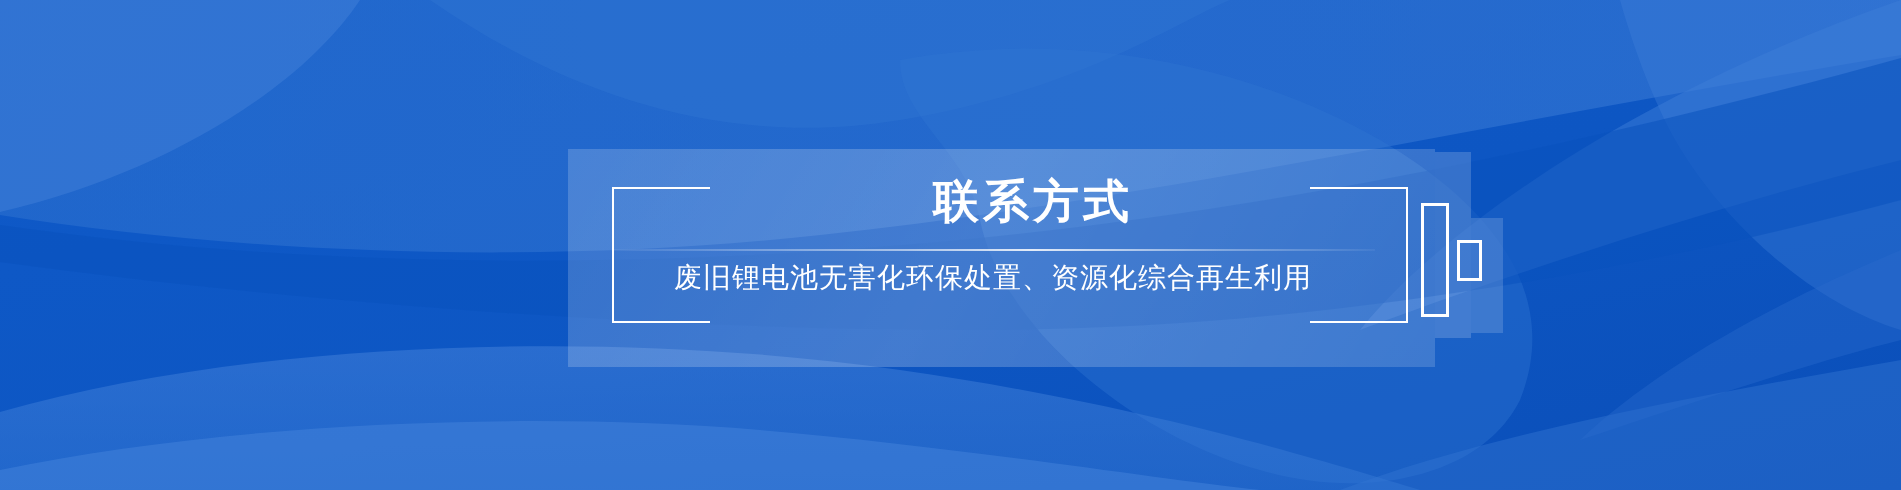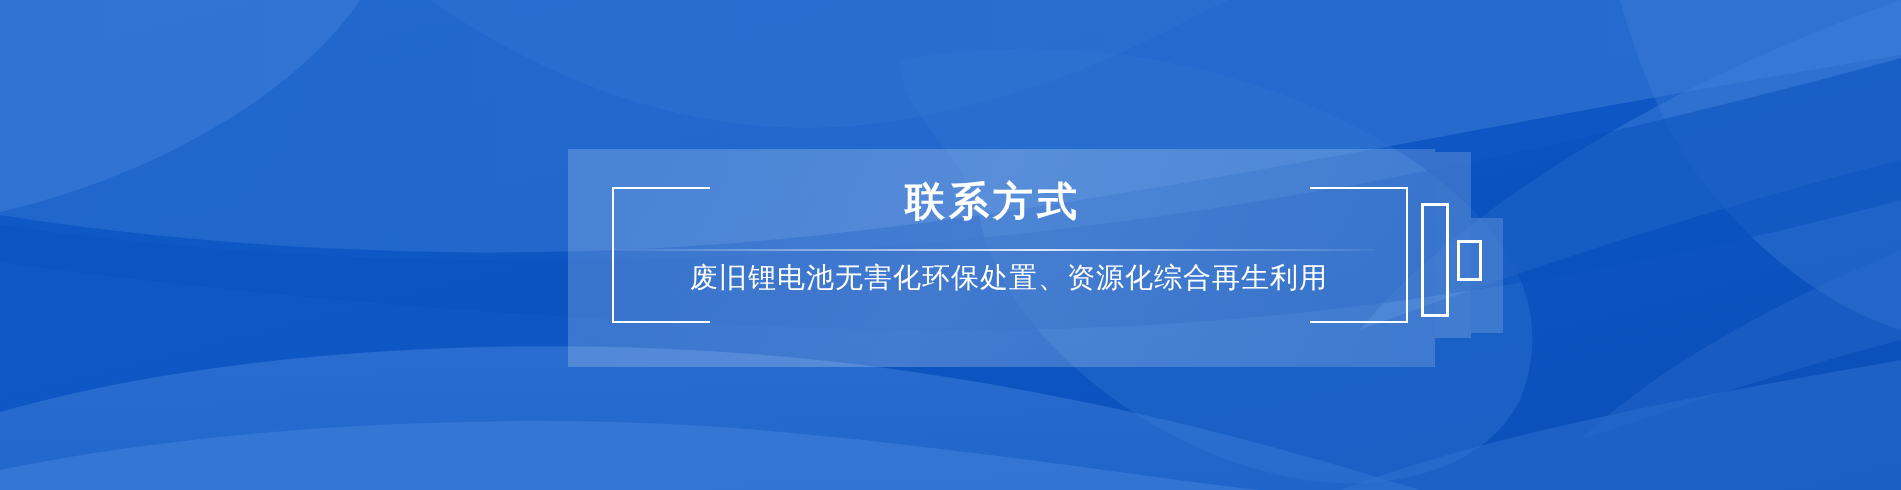--- a/index.html
+++ b/index.html
@@ -113,26 +113,26 @@
     width: 22px; height: 108px;
   }
   .outline-rect-small {
     left: 1457px; top: 240px;
     width: 19px; height: 35px;
   }
 
   
   .title {
     position: absolute;
-    left: 596px;
+    left: 636px;
     top: 172px;
     width: 794px;
     text-align: center;
     color: #ffffff;
-    font-size: 40px;
+    font-size: 46px;
     font-weight: bold;
     letter-spacing: 4px;
     line-height: 58px;
     white-space: nowrap;
   }
 
   .divider {
     position: absolute;
     left: 613px;
     top: 249px;
@@ -141,21 +141,21 @@
     background: linear-gradient(to right,
        rgba(255,255,255,0.05) 0%,
        rgba(255,255,255,0.55) 38%,
        rgba(255,255,255,0.85) 55%,
        rgba(255,255,255,0.35) 80%,
        rgba(255,255,255,0.05) 100%);
   }
 
   .subtitle {
     position: absolute;
-    left: 612px;
+    left: 596px;
     top: 258px;
     width: 794px;
     text-align: center;
     color: #ffffff;
     font-size: 28px;
     font-weight: normal;
     letter-spacing: 1px;
     line-height: 40px;
     white-space: nowrap;
   }

